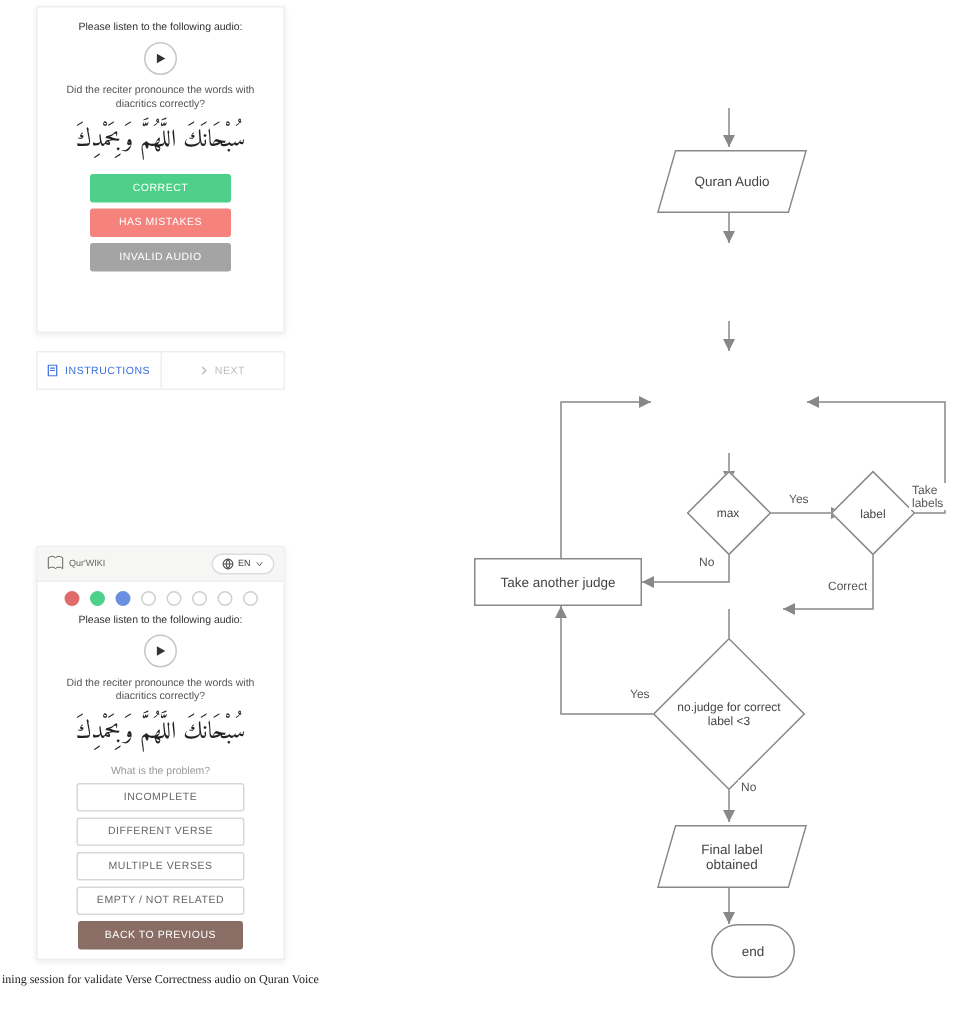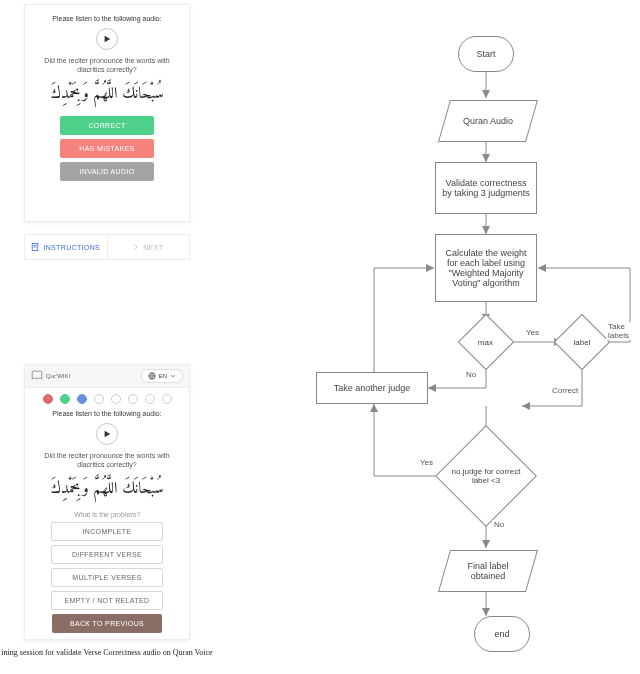--- a/index.html
+++ b/index.html
@@ -177,31 +177,22 @@
     <path d="M200 476 H124 V404"></path>
       <polygon points="124,404 120,412 128,412"></polygon>
 
     <path d="M236 512 V548"></path>
       <polygon points="236,548 232,540 240,540"></polygon>
 
     <path d="M236 592 V616"></path>
       <polygon points="236,616 232,608 240,608"></polygon>
   </svg>
 
-  <div class="node term" style="left:208px;top:36px">
-      <span>Start</span>
-    </div>
   <div class="node para" style="left:194px;top:100px">
       <span>Quran Audio</span>
-    </div>
-  <div class="node rect" style="left:185px;top:162px;height:52px;padding:4px 6px">
-      <span>Validate correctness by taking 3 judgments</span>
-    </div>
-  <div class="node rect" style="left:185px;top:234px;height:68px;padding:4px 6px">
-      <span>Calculate the weight for each label using "Weighted Majority Voting" algorithm</span>
     </div>
   <div class="node diamond" style="left:216px;top:322px">
       <span>max</span>
     </div>
   <div class="node diamond" style="left:312px;top:322px">
       <span>label</span>
     </div>
   <div class="node rect" style="left:66px;top:372px;height:32px;width:112px;padding:4px 6px">
       <span>Take another judge</span>
     </div>

